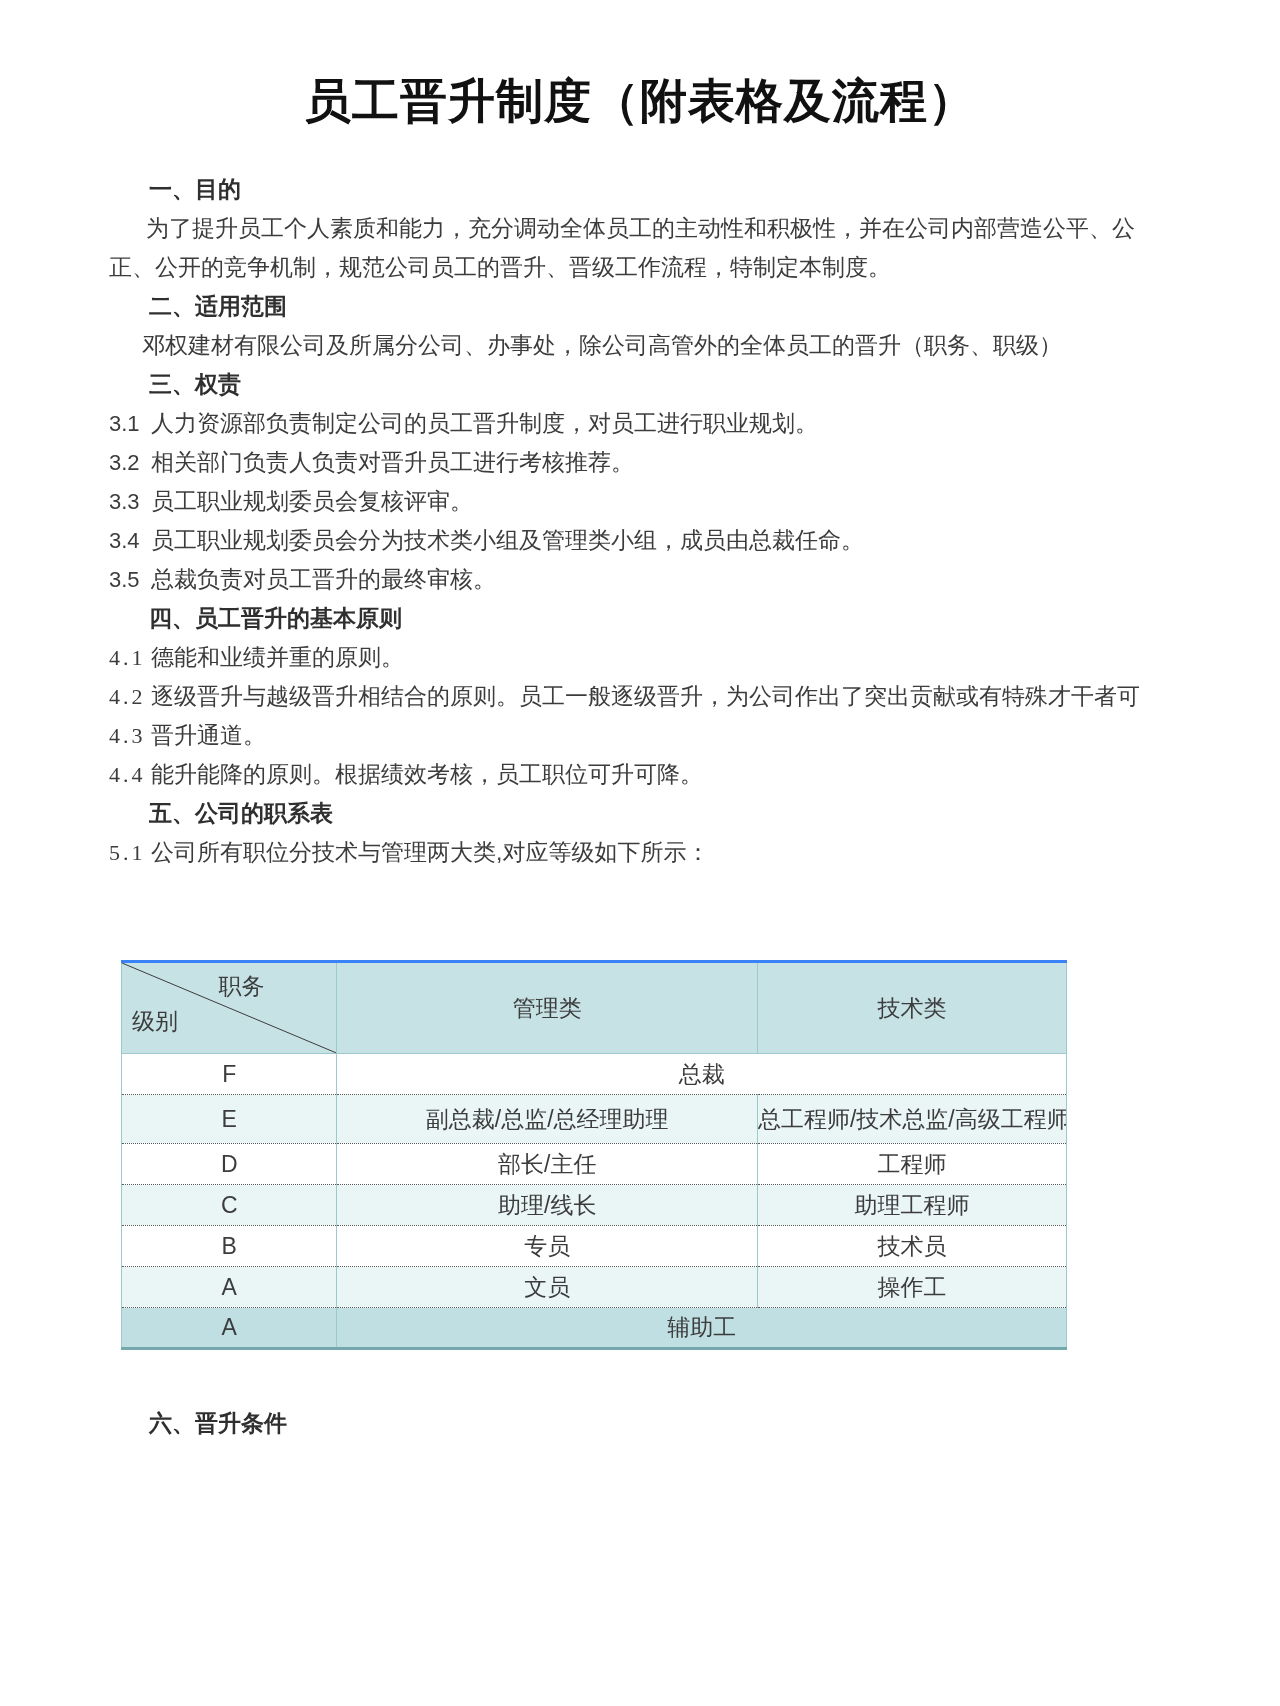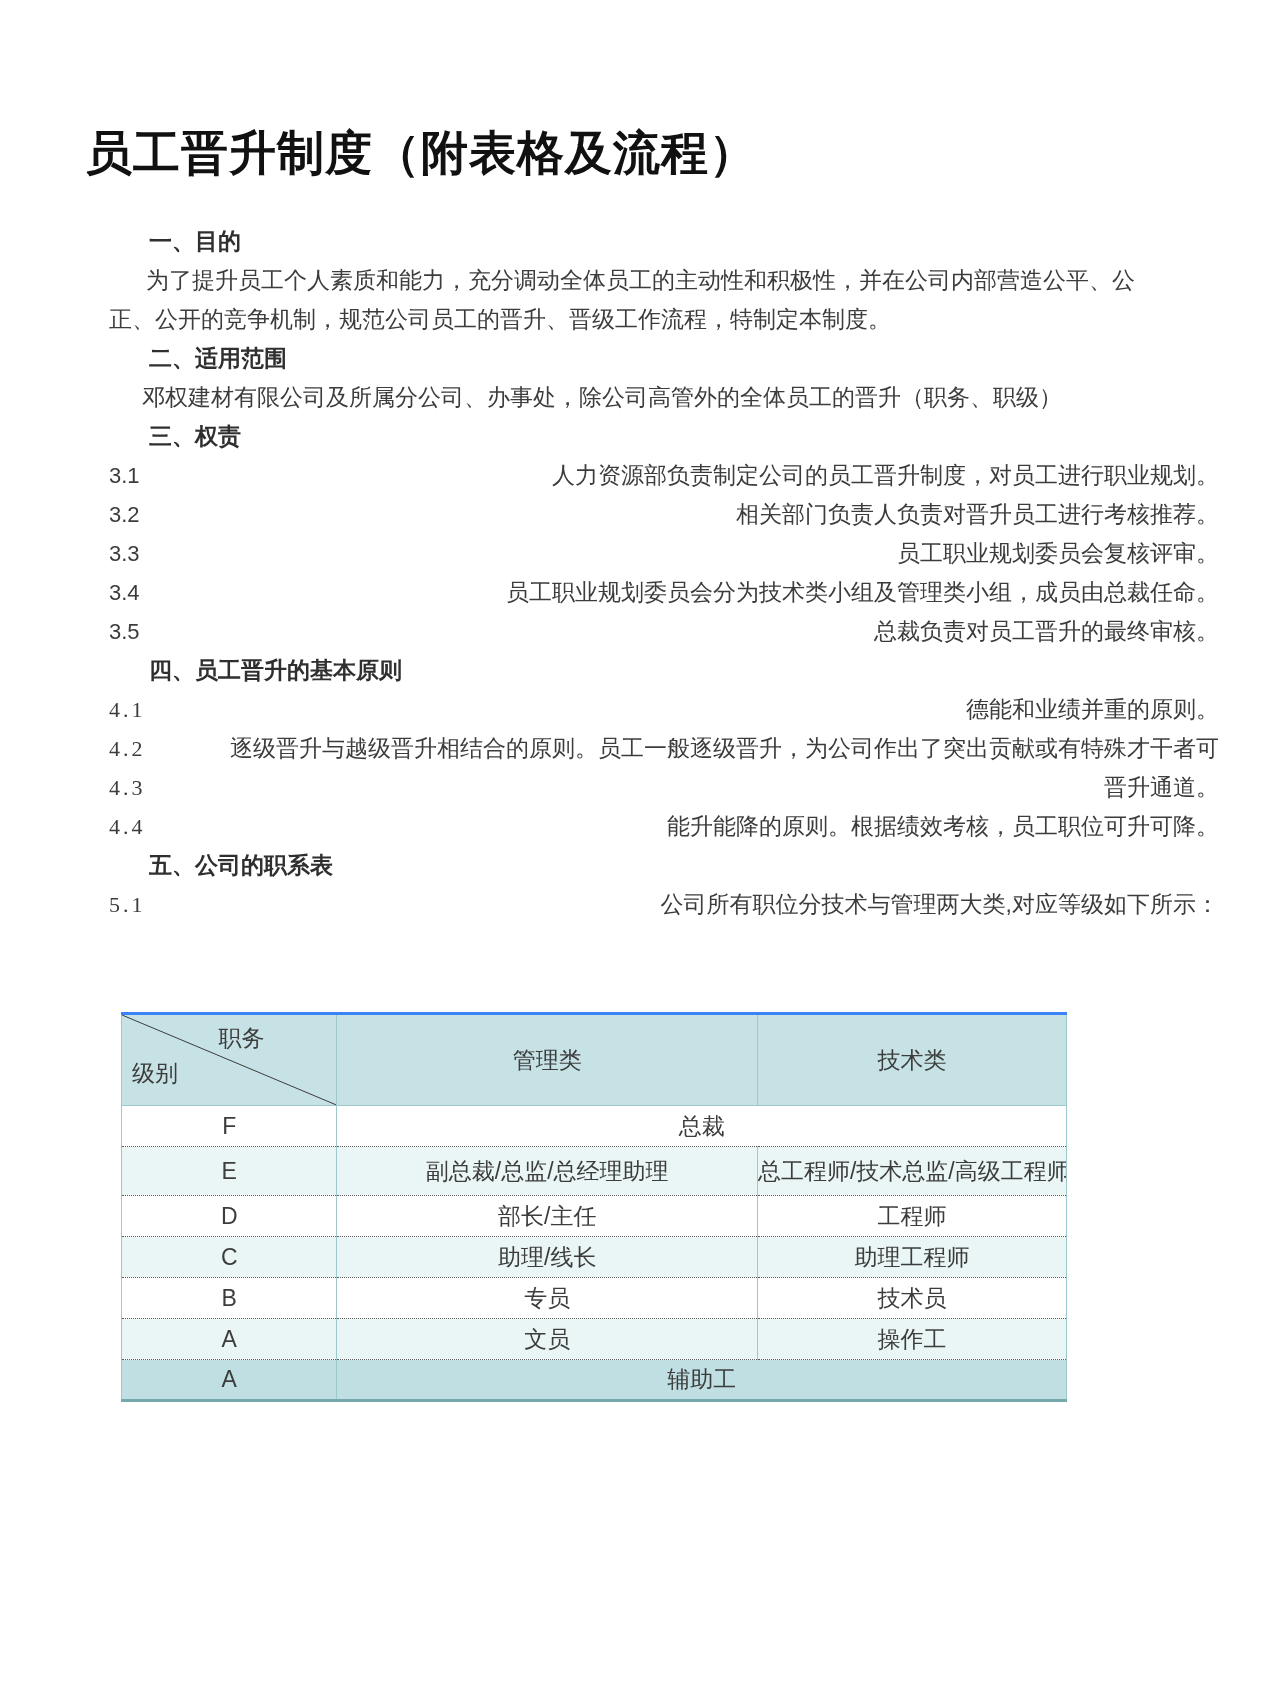--- a/index.html
+++ b/index.html
@@ -7,22 +7,22 @@
   body {
     width: 1280px;
     height: 1706px;
     font-family: "Liberation Sans", "DejaVu Sans", sans-serif;
     color: #3c3c3c;
     overflow: hidden;
   }
   .page { width: 1280px; height: 1706px; position: relative; }
 
   h1.title {
-    margin: 120px 85px 36px 85px;
-    text-align: left;
+    margin: 68px 85px 36px 85px;
+    text-align: center;
     font-family: "DejaVu Serif", "Liberation Serif", serif;
     font-weight: 700;
     font-size: 47px;
     line-height: 66px;
     color: #111111;
     letter-spacing: 1px;
   }
 
   .content { margin: 0 109px; width: 1110px; }
 
@@ -34,21 +34,21 @@
     margin-left: 40px;
   }
   p.body, .item, .item .ln {
     font-size: 23px;
     line-height: 39px;
     color: #3c3c3c;
   }
   p.indent1 { text-indent: 37px; }
   p.indent2 { text-indent: 33px; }
 
-  .item { position: relative; padding-left: 42px; text-align: right; }
+  .item { position: relative; padding-left: 42px; }
   .item .num {
     position: absolute;
     left: 0; top: 0;
     font-size: 22px;
     line-height: 39px;
     color: #3c3c3c;
   }
   .item .num.serif {
     font-family: "Liberation Serif", "DejaVu Serif", serif;
     letter-spacing: 3px;
@@ -204,15 +204,16 @@
           <td>操作工</td>
         </tr>
 
         <tr class="foot dot">
           <td class="lvl">A</td>
           <td colspan="2">辅助工</td>
         </tr>
       </tbody>
     </table>
 
+    <h2 class="sec last">六、晋升条件</h2>
 
   </div>
 </div>
 
 </body></html>

